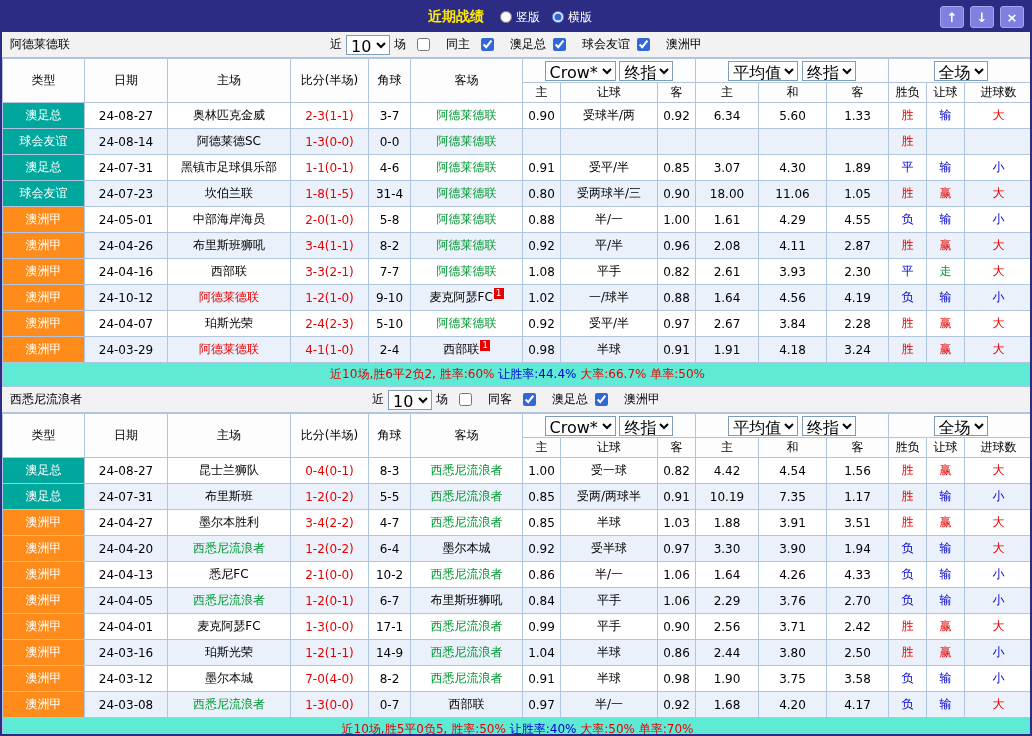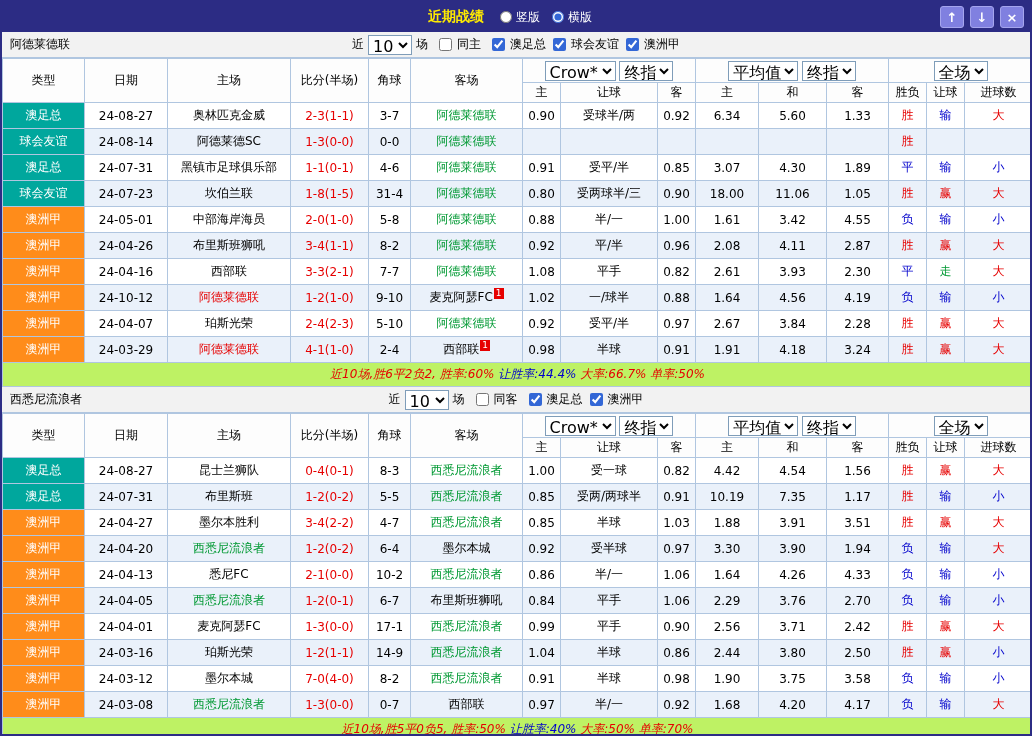--- a/index.html
+++ b/index.html
@@ -11,21 +11,21 @@
   .title { color:#ffeb00; font-weight:bold; font-size:14px; margin-right:16px; }
   .radio-item { display:inline-flex; align-items:center; gap:4px; color:#fff; font-size:12px; margin-right:12px; cursor:pointer; }
   .radio-item input { width:12px; height:12px; margin:0; accent-color:#3367d6; }
   .topbar-buttons { position:absolute; right:6px; top:4px; display:flex; gap:6px; }
   .tb-btn { width:24px; height:22px; background:#8080e0; border:1px solid #a5a5ee; border-radius:3px; color:#fff; font-size:13px; font-weight:bold; display:flex; align-items:center; justify-content:center; cursor:pointer; }
 
   
   .filter-row { height:26px; min-height:26px; background:#f2f2f2; border-bottom:1px solid #b0c6e0; position:relative; display:flex; align-items:center; justify-content:center; }
   .team-name { position:absolute; left:8px; color:#000; }
   .filters { display:flex; align-items:center; gap:4px; }
-  .cb-item { display:inline-flex; align-items:center; gap:5px; margin-left:7px; cursor:pointer; }
+  .cb-item { display:inline-flex; align-items:center; gap:16px; margin-left:7px; cursor:pointer; }
   .cb-item input { width:13px; height:13px; margin:0; accent-color:#3367d6; }
   .league-filters { display:inline-flex; align-items:center; }
   .sel { font-size:16px; height:20px; border:1px solid #7f9db9; background:#fff; font-family:inherit; }
   .count { width:44px; }
 
   
   table { width:100%; border-collapse:collapse; table-layout:fixed; font-size:12px; }
   th, td { border:1px solid #b0c6e0; text-align:center; white-space:nowrap; overflow:hidden; padding:0; }
   thead th { background:#fdfdfd; font-weight:normal; color:#000; }
   tr.h1 th { height:24px; }
@@ -33,21 +33,21 @@
   tbody td { height:26px; }
   tbody tr:nth-child(even) { background:#eaf1fa; }
   .badge { color:#fff; }
   .teal { background:#00a79d; }
   .orange { background:#ff8c1a; }
   .c-r { color:#e60000;text-align:center; }
   .c-b { color:#0000cc; }
   .c-g { color:#009933; }
   .c-k { color:#000; }
   .sup { display:inline-block; background:#e60000; color:#fff; font-size:9px; line-height:11px; padding:0 2px; margin-left:1px; position:relative; top:-5px; }
-  .summary { height:24px; background:#bef264;font-style:italic; }
+  .summary { height:24px; background:#5eead4; }
 </style>
 </head>
 <body>
 
 <div class="page">
 
   <div class="topbar">
     <span class="title">近期战绩</span>
     <label class="radio-item">
       <input type="radio" name="layout" style="">
@@ -214,21 +214,21 @@
             <td class="badge orange">澳洲甲</td>
             <td>24-05-01</td>
             <td class="c-k">中部海岸海员</td>
             <td class="c-r">2-0(1-0)</td>
             <td>5-8</td>
             <td class="c-g">阿德莱德联</td>
             <td>0.88</td>
             <td>半/一</td>
             <td>1.00</td>
             <td>1.61</td>
-            <td>3.42</td>
+            <td>4.29</td>
             <td>4.55</td>
             <td class="c-b">负</td>
             <td class="c-b">输</td>
             <td class="c-b">小</td>
           </tr>
           <tr>
             <td class="badge orange">澳洲甲</td>
             <td>24-04-26</td>
             <td class="c-k">布里斯班狮吼</td>
             <td class="c-r">3-4(1-1)</td>

